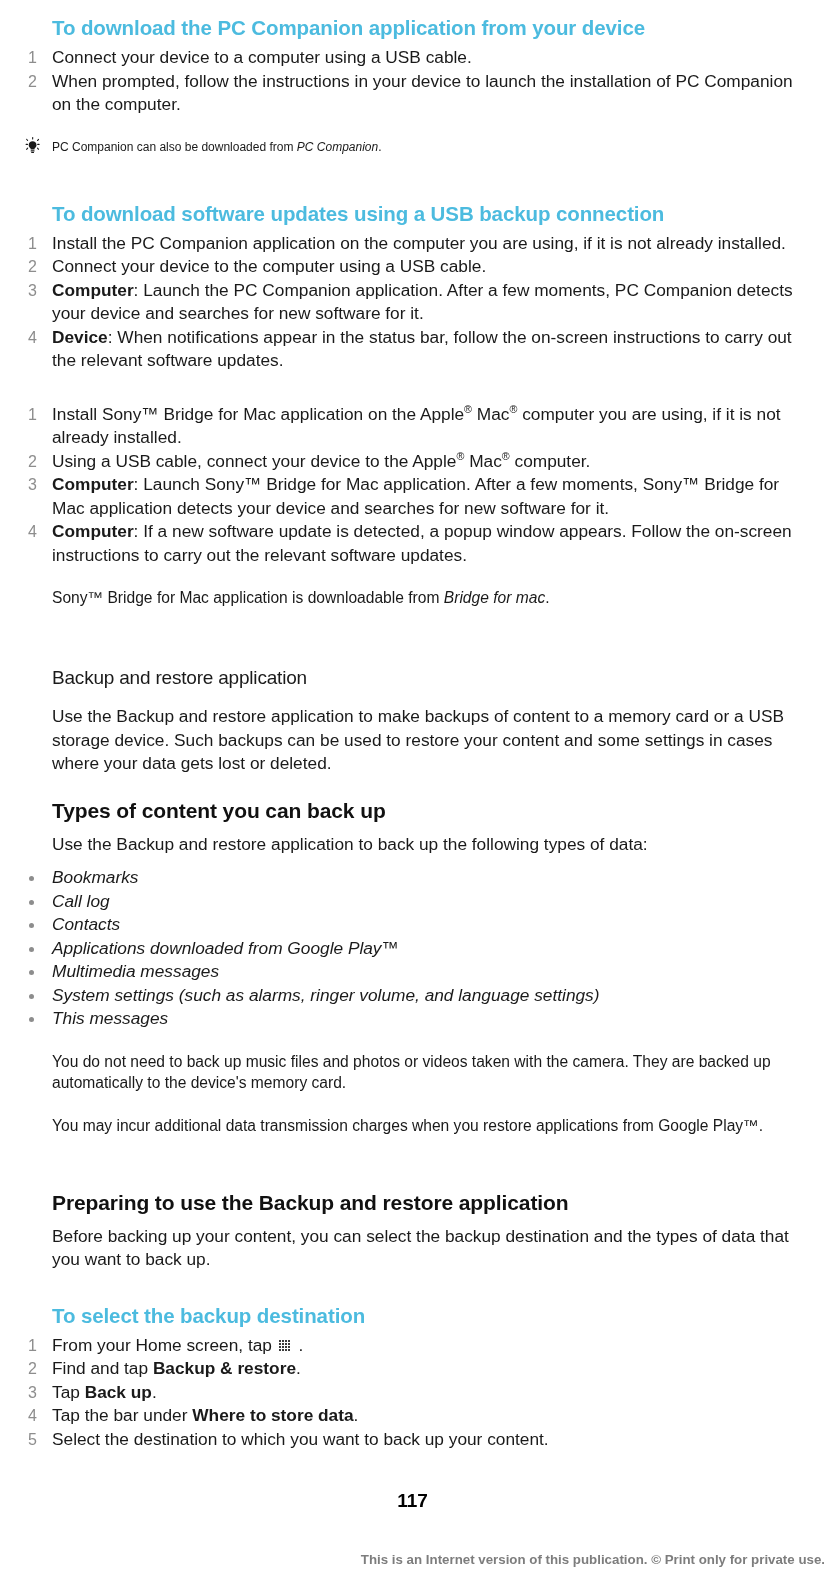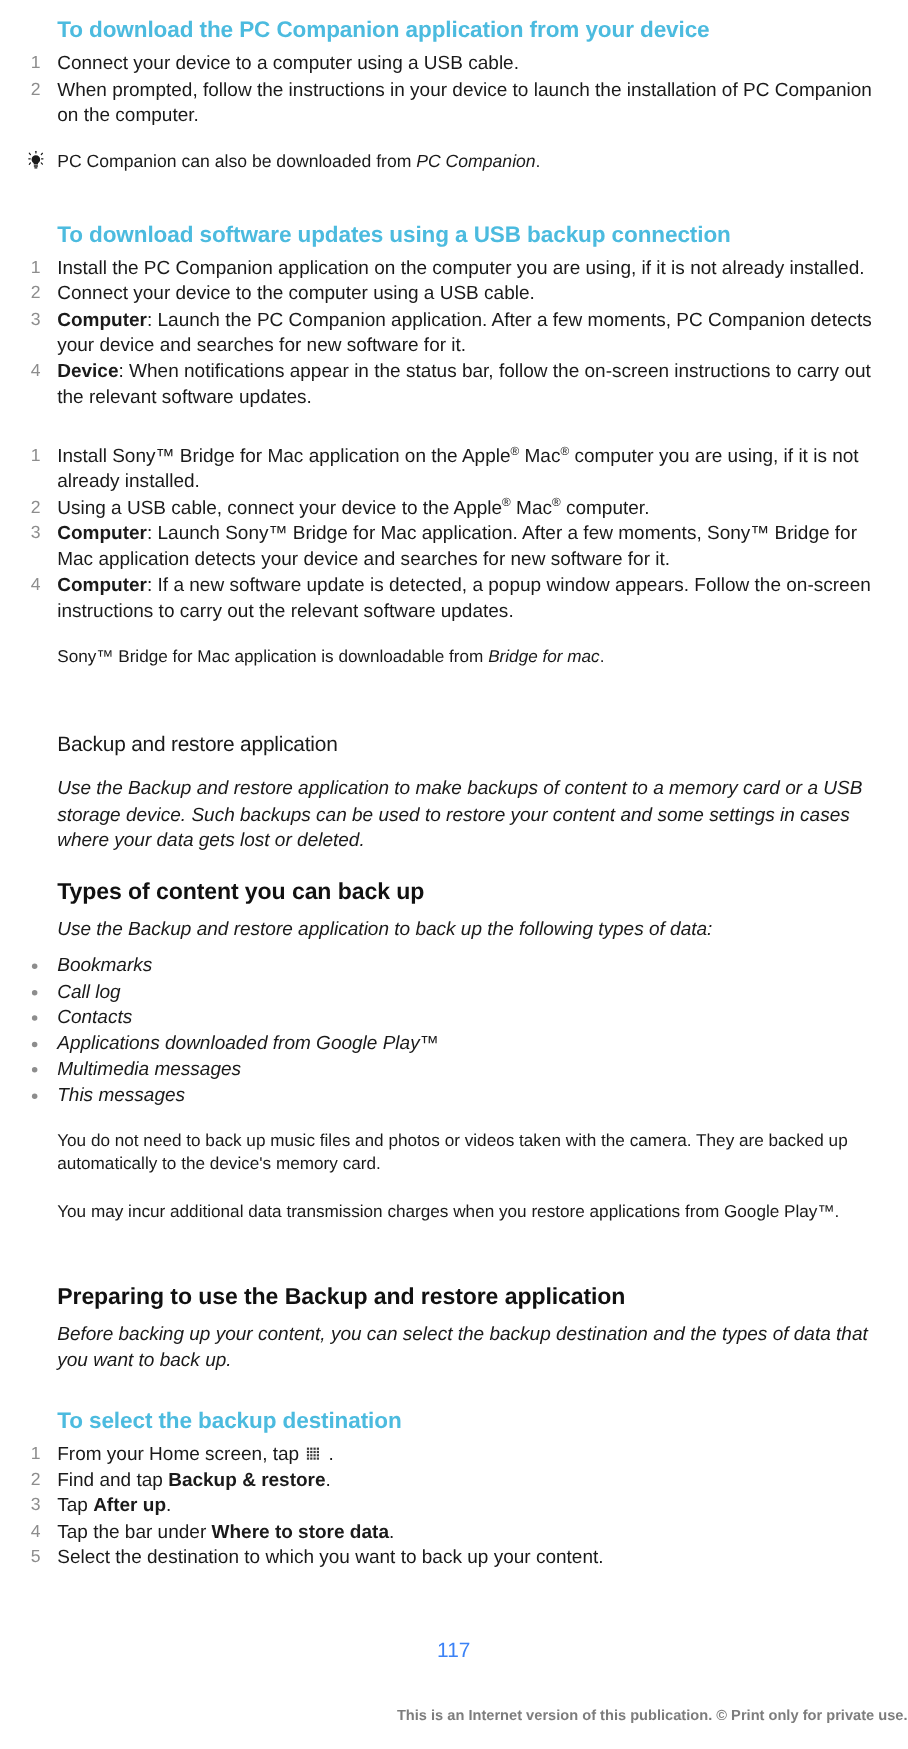--- a/index.html
+++ b/index.html
@@ -49,21 +49,20 @@
     letter-spacing: -0.1px;
   }
 
   
   .para {
     font-size: 17.3px;
     line-height: 23.5px;
     margin: 0 0 10px 36px;
     max-width: 760px;
     color: #1a1a1a;
-    font-style: italic;
   }
 
   
   .olist {
     margin: 0 0 8px 0;
     padding: 0;
     list-style: none;
   }
   .olist li {
     position: relative;
@@ -122,21 +121,21 @@
   }
   .note .ico {
     position: absolute;
     left: 6px;
     top: 0;
     width: 24px;
     height: 20px;
     display: block;
   }
   .note.tip {
-    font-size: 16px;
+    font-size: 12px;
   }
 
   
   .excl {
     position: absolute;
     left: 9px;
     top: 1px;
     width: 4px;
   }
   .excl .bar {
@@ -183,23 +182,23 @@
     font-style: normal;
   }
 
   
   .pagenum {
     position: absolute;
     left: 0;
     right: 0;
     top: 1490px;
     text-align: center;
-    color: #3b82f6;
+    color: #000000;
     font-size: 19px;
-    font-weight: normal;
+    font-weight: bold;
   }
   .footer {
     position: absolute;
     left: 0;
     right: 0;
     top: 1552px;
     text-align: right;
     color: #7d7d7d;
     font-size: 13.3px;
     font-weight: bold;
@@ -304,20 +303,21 @@
 
   <h2 class="h2-black">Types of content you can back up</h2>
   <p class="para">Use the Backup and restore application to back up the following types of data:</p>
 
   <ul class="blist">
     <li><span class="dot"></span><span>Bookmarks</span></li>
     <li><span class="dot"></span><span>Call log</span></li>
     <li><span class="dot"></span><span>Contacts</span></li>
     <li><span class="dot"></span><span>Applications downloaded from Google Play™</span></li>
     <li><span class="dot"></span><span>Multimedia messages</span></li>
+    <li><span class="dot"></span><span>System settings (such as alarms, ringer volume, and language settings)</span></li>
     <li><span class="dot"></span><span>This messages</span></li>
   </ul>
 
   <div class="spacer-sm"></div>
 
   <div class="note">
     <span class="excl">
       <span class="bar"></span><span class="pt"></span>
     </span>
     <span>You do not need to back up music files and photos or videos taken with the camera. They are backed up automatically to the device's memory card.</span>
@@ -347,21 +347,21 @@
           <i style="left:0px;top:1px"></i><i style="left:3px;top:1px"></i><i style="left:6px;top:1px"></i><i style="left:9px;top:1px"></i>
           <i style="left:0px;top:4px"></i><i style="left:3px;top:4px"></i><i style="left:6px;top:4px"></i><i style="left:9px;top:4px"></i>
           <i style="left:0px;top:7px"></i><i style="left:3px;top:7px"></i><i style="left:6px;top:7px"></i><i style="left:9px;top:7px"></i>
           <i style="left:0px;top:10px"></i><i style="left:3px;top:10px"></i><i style="left:6px;top:10px"></i><i style="left:9px;top:10px"></i>
       </span><span> .</span>
     </li>
     <li>
       <span class="num">2</span><span>Find and tap </span><b>Backup &amp; restore</b><span>.</span>
     </li>
     <li>
-      <span class="num">3</span><span>Tap </span><b>After up</b><span>.</span>
+      <span class="num">3</span><span>Tap </span><b>Back up</b><span>.</span>
     </li>
     <li>
       <span class="num">4</span><span>Tap the bar under </span><b>Where to store data</b><span>.</span>
     </li>
     <li>
       <span class="num">5</span><span>Select the destination to which you want to back up your content.</span>
     </li>
   </ol>
 
   <div class="pagenum">117</div>

